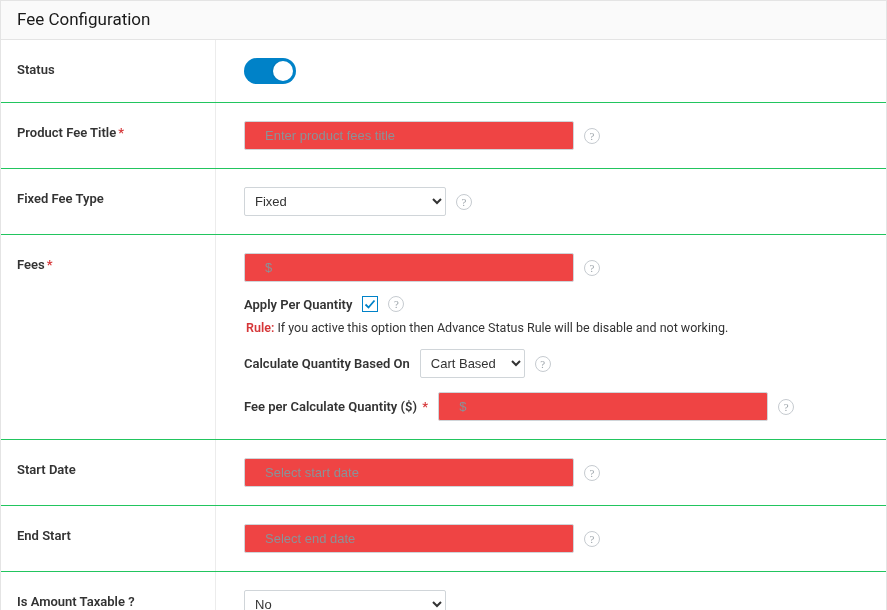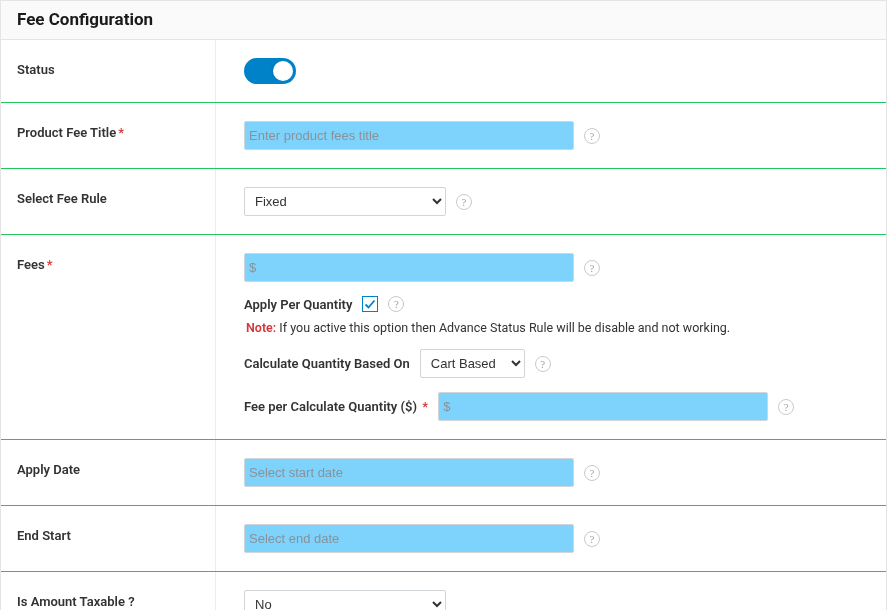--- a/index.html
+++ b/index.html
@@ -12,21 +12,21 @@
     width: 887px;
   }
   .panel {
     border: 1px solid #e4e4e4;
   }
   .panel-header {
     background: #fafafa;
     border-bottom: 1px solid #e4e4e4;
     padding: 8px 16px 10px 16px;
     font-size: 17px;
-    font-weight: 700;
+    font-weight: 400;
     color: #1a1a1a;
   }
   .row {
     display: flex;
     border-bottom: 1px solid #22c55e;
     background: #fff;
     min-height: 40px;
     align-items: stretch;
   }
   .row:last-child { border-bottom: none; }
@@ -54,25 +54,25 @@
     align-items: center;
     gap: 10px;
     flex-wrap: wrap;
   }
   .req { color: #d63638; margin-left: 2px; }
   .note-red { color: #d63638; font-weight:600;}
   .note-line { font-size: 12.5px; color:#333; }
   
   input[type=text] {
     font-size: 13px;
-    padding: 6px 4px;
+    padding: 6px 20px;
     border: 1px solid #d0d5d9;
     border-radius: 2px;
     color: #333;
-    background:#7dd3fc;
+    background:#ef4444;
   }
   input[type=text]::placeholder { color:#8a9298; }
   select {
     font-size: 13px;
     padding: 5px 6px;
     border: 1px solid #d0d5d9;
     border-radius: 2px;
     background:#fff;
     color:#333;
   }
@@ -146,21 +146,21 @@
     </div>
     <div class="ctrl-cell">
       <div class="ctrl-line">
         <input type="text" class="w-wide" placeholder="Enter product fees title" style="">
         <span class="help-icon">?</span>
       </div>
     </div>
   </div>
 
   <div class="row">
-    <div class="lbl-cell">Select Fee Rule</div>
+    <div class="lbl-cell">Fixed Fee Type</div>
     <div class="ctrl-cell">
       <div class="ctrl-line">
         <select class="w-med">
           <option>Fixed</option>
         </select>
         <span class="help-icon">?</span>
       </div>
     </div>
   </div>
 
@@ -177,42 +177,42 @@
       <div class="ctrl-line">
         <span class="sublbl">Apply Per Quantity</span>
         <span class="chk">
           <svg viewBox="0 0 12 12">
               <path d="M1.5 6.5 L4.5 9.5 L10.5 2.5" fill="none" stroke="#0082c8" stroke-width="1.8"></path>
             </svg>
         </span>
         <span class="help-icon">?</span>
       </div>
       <div class="note-line" style="margin-top:-6px;margin-left:2px;">
-        <span class="note-red">Note:</span><span> If you active this option then Advance Status Rule will be disable and not working.</span>
+        <span class="note-red">Rule:</span><span> If you active this option then Advance Status Rule will be disable and not working.</span>
       </div>
       <div class="ctrl-line">
         <span class="sublbl">Calculate Quantity Based On</span>
         <select class="w-sm" style="width:105px">
           <option>Cart Based</option>
         </select>
         <span class="help-icon">?</span>
       </div>
       <div class="ctrl-line">
         <span class="sublbl">
           <span>Fee per Calculate Quantity ($)</span>
           <span class="req">*</span>
         </span>
         <input type="text" class="w-xs" placeholder="$" style="">
         <span class="help-icon">?</span>
       </div>
     </div>
   </div>
 
   <div class="row">
-    <div class="lbl-cell">Apply Date</div>
+    <div class="lbl-cell">Start Date</div>
     <div class="ctrl-cell">
       <div class="ctrl-line">
         <input type="text" class="w-wide" placeholder="Select start date" style="">
         <span class="help-icon">?</span>
       </div>
     </div>
   </div>
 
   <div class="row">
     <div class="lbl-cell">End Start</div>

